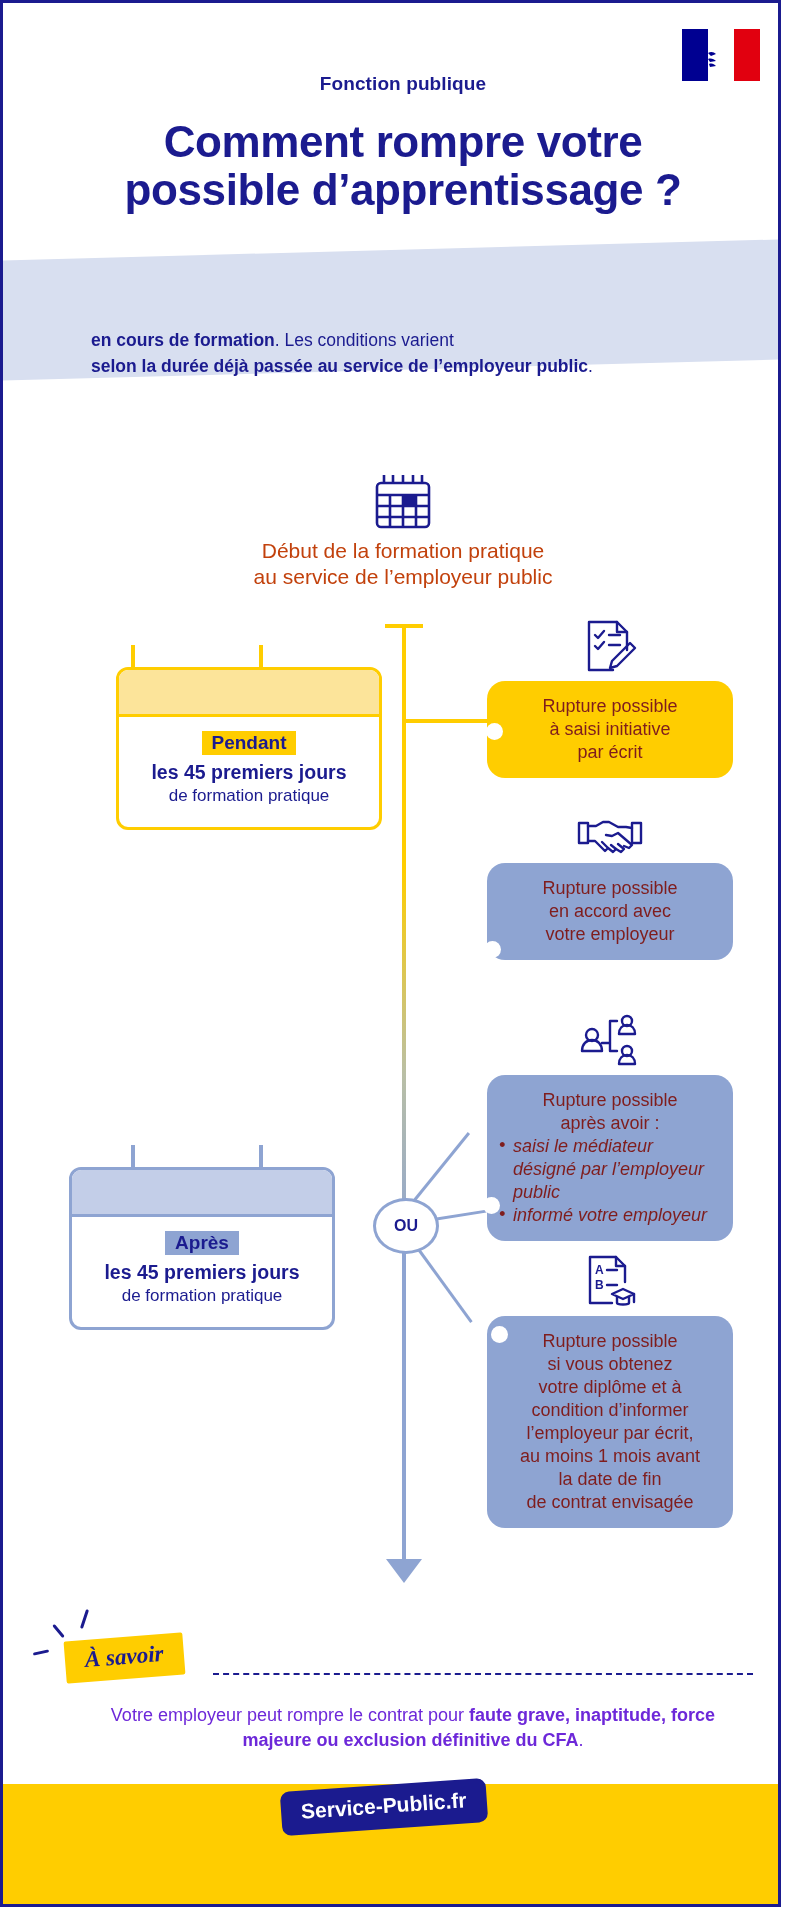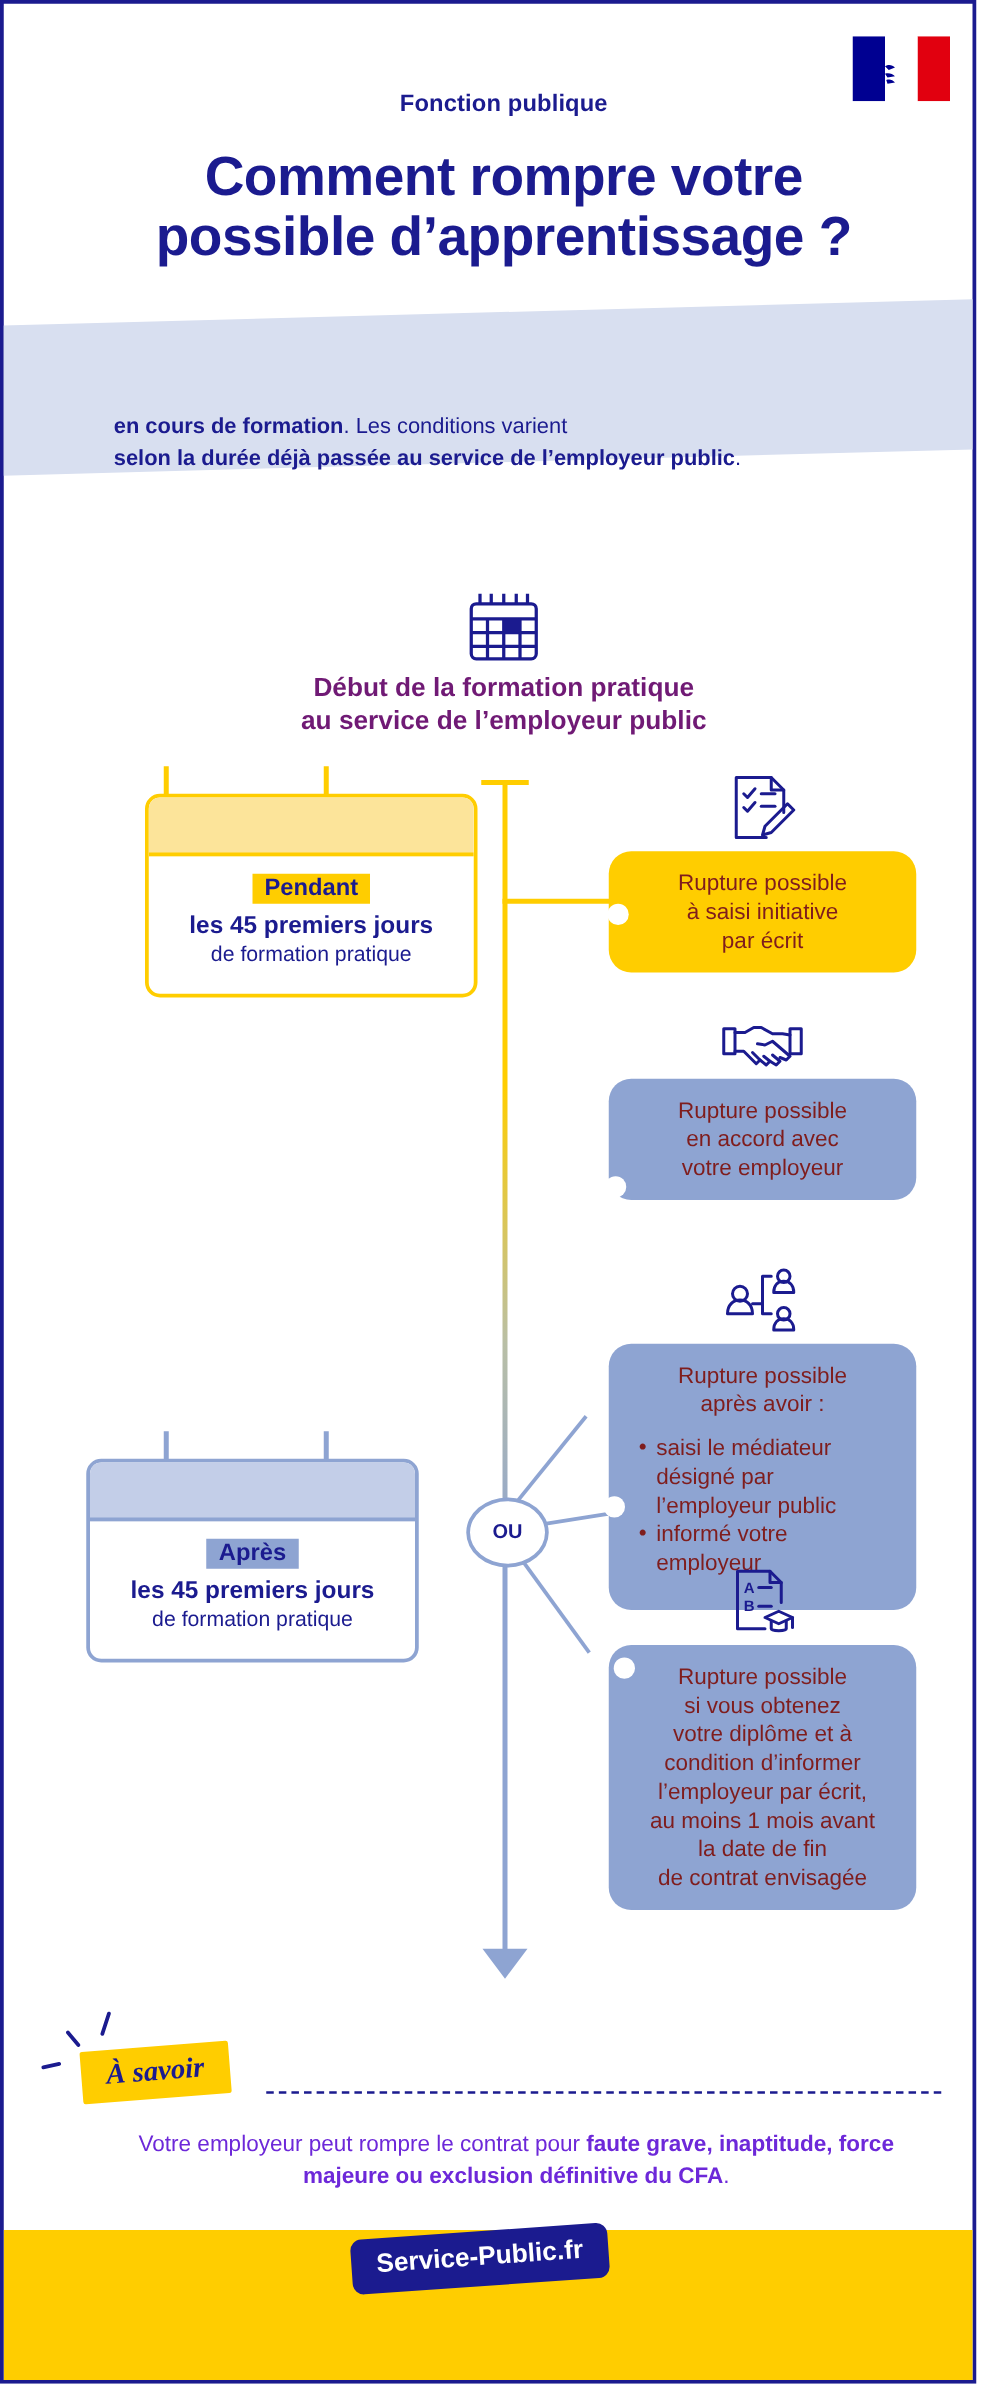--- a/index.html
+++ b/index.html
@@ -97,21 +97,21 @@
   .spoke{
     position:absolute; background:#8ea4d2; height:3px;
     transform-origin:left center; z-index:2;
   }
 
   
   .cal-icon{position:absolute; left:368px; top:470px; width:64px; height:58px;}
   .section-title{
     position:absolute; top:535px; left:140px; width:520px;
     text-align:center; font-size:21px; line-height:1.22;
-    font-weight:700; color:#701a75;
+    font-weight:400; color:#c2410c;
   }
 
   
   .period{position:absolute;width:266px;}
   .period .rings{position:absolute;top:-22px;left:0;width:266px;height:26px;}
   .period .ring{position:absolute;top:0;width:4px;height:26px;}
   .period .box{
     position:relative;border:3px solid;border-radius:12px;
     background:#ffffff;overflow:hidden;
   }
@@ -119,21 +119,21 @@
   .period .body{
     padding:14px 10px 20px;text-align:center;color:#1b1b8f;
   }
   .period .tag{
     display:inline-block;padding:1px 10px;font-size:19px;
     font-weight:700;color:#1b1b8f;margin-bottom:6px;
   }
   .period .l1{font-size:19.5px;font-weight:700;line-height:1.22;}
   .period .l2{font-size:17px;font-weight:500;line-height:1.3;}
 
-  #period-pendant{left:66px;top:632px;padding-left:47px;}
+  #period-pendant{left:66px;top:664px;padding-left:47px;}
   #period-pendant .box{border-color:#ffcd00;}
   #period-pendant .strip{background:#fce49a;border-bottom-color:#ffcd00;}
   #period-pendant .ring{background:#ffcd00;}
   #period-pendant .tag{background:#ffcd00;}
 
   #period-apres{left:66px;top:1164px;}
   #period-apres .box{border-color:#8ea4d2;}
   #period-apres .strip{background:#c3cee8;border-bottom-color:#8ea4d2;}
   #period-apres .ring{background:#8ea4d2;}
   #period-apres .tag{background:#8ea4d2;}
@@ -146,21 +146,21 @@
   }
   .outcome .obox{
     border-radius:18px;padding:14px 12px;
     text-align:center;font-size:18px;line-height:1.28;
     color:#7f1d1d;position:relative;
   }
   .outcome .dot{
     position:absolute;width:17px;height:17px;border-radius:50%;
     background:#ffffff;z-index:7;
   }
-  .outcome ul{margin:12px;padding:0;list-style:none;text-align:left;}
+  .outcome ul{margin:0;padding:0;list-style:none;text-align:left;font-style:italic;}
   .outcome li{position:relative;padding-left:14px;}
   .outcome li:before{content:"•";position:absolute;left:0;top:-1px;}
 
   #card-initiative{left:484px;top:678px;}
   #card-initiative .obox{background:#ffcd00;}
   #card-initiative .dot{left:-1px;top:42px;}
 
   #card-accord{left:484px;top:860px;}
   #card-accord .obox{background:#8ea4d2;}
   #card-accord .dot{left:-3px;top:78px;}

